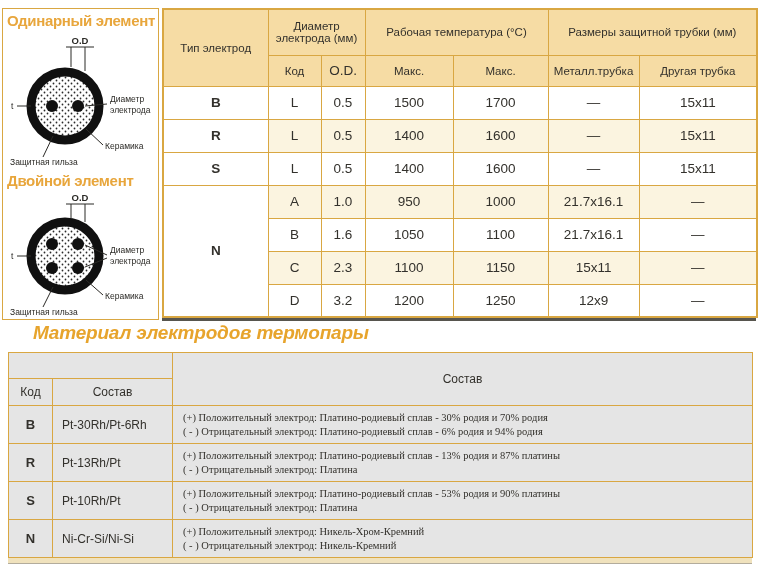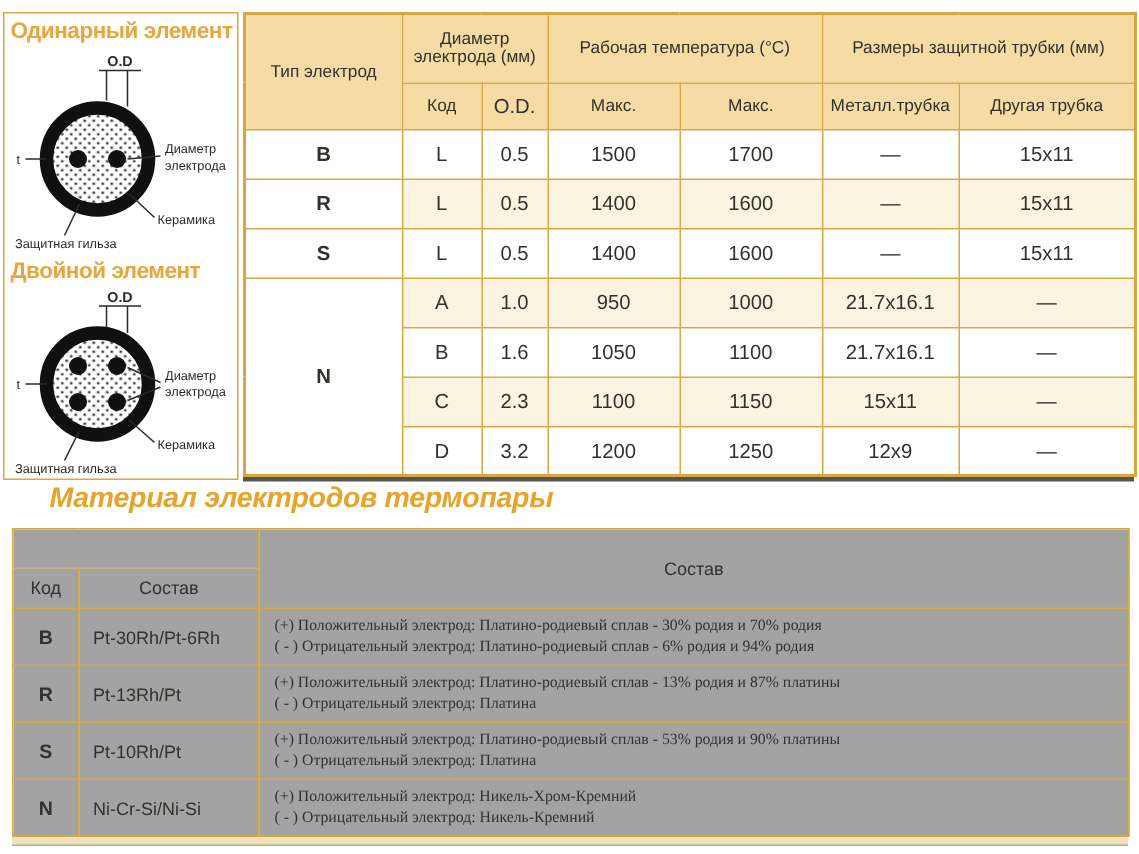--- a/index.html
+++ b/index.html
@@ -33,21 +33,21 @@
   .data-row td { height:33px; font-size:13.5px; background:#ffffff; }
   .data-row.alt td { background:#fbf4e0; }
   .type-cell { font-weight:bold; font-size:15px; background:#ffffff !important; }
 
   
   .mat-heading { position:absolute; left:8px; top:322px; font-size:19px;
     font-weight:bold; font-style:italic; color:#e7a42c; letter-spacing:-0.2px;margin-left:25px; }
   .mat-wrap { position:absolute; left:8px; top:352px; width:744px;
     box-shadow:0 5px 0 0 #f0e2bd, 0 6px 0 0 #b3ac9c; }
   .mat-table { width:744px; border:1.5px solid #d9a742; }
-  .mat-table td { border:1px solid #d9a742; vertical-align:middle; background:#a3a3a3; }
+  .mat-table td { border:1px solid #d9a742; vertical-align:middle; background:#e5e5e5; }
   .mat-table .m1{width:44px}.mat-table .m2{width:120px}.mat-table .m3{width:580px}
   .mat-hdr { background:#f6dca4; text-align:center; font-size:12px; }
   .mat-hdr-r1 td { height:26px; }
   .mat-hdr-r2 td { height:27px; }
   .mat-row td { height:38px; }
   .mat-code { text-align:center; font-weight:bold; font-size:13px; }
   .mat-comp { font-size:12px; padding-left:9px;margin-left:35px; }
   .mat-detail { font-size:10.5px; padding-left:10px; line-height:14px;font-family:Liberation Serif, serif; }
 </style>
 </head>

